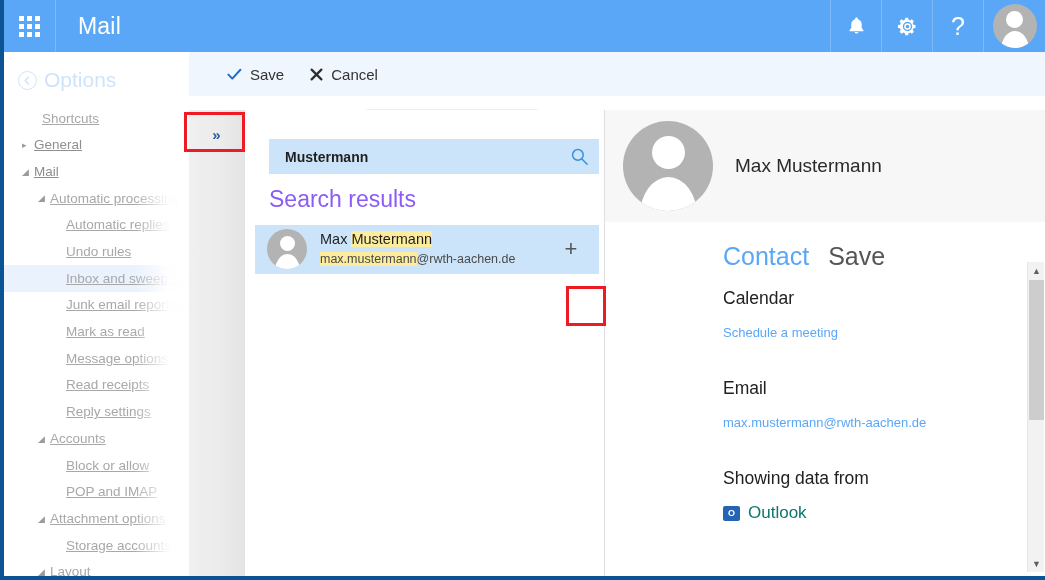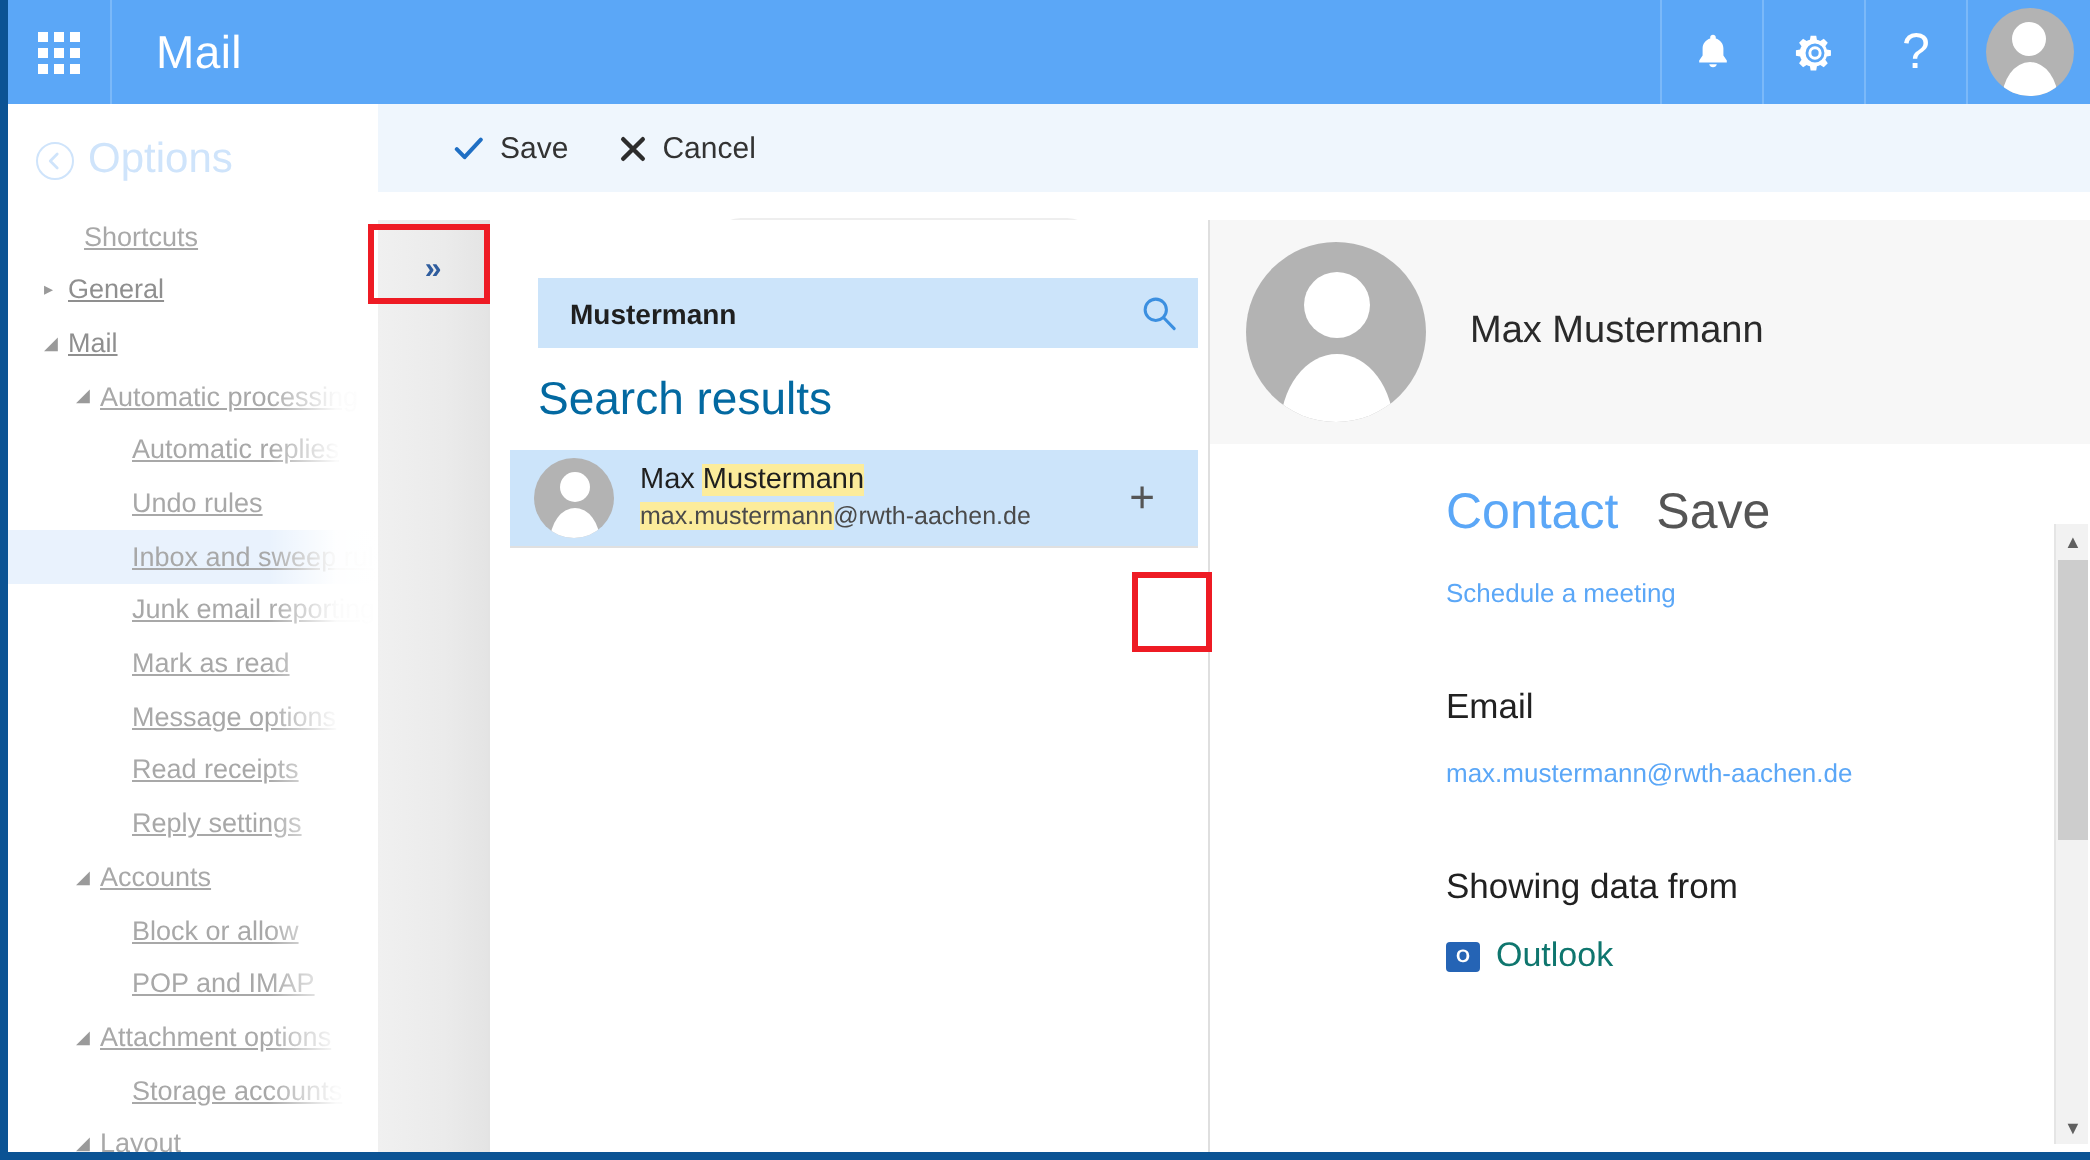--- a/index.html
+++ b/index.html
@@ -168,21 +168,21 @@
     font-family: "Liberation Sans", sans-serif;
     font-size: 14px; font-weight: bold; color: #1f1f1f;
     padding: 0 8px 0 16px;
   }
   .search-btn {
     width: 40px; height: 35px; display: flex; align-items: center; justify-content: center;
     cursor: pointer;
   }
   .results-title {
     position: absolute; top: 76px; left: 24px;
-    font-size: 23px; font-weight: 400; color: #0369a1;
+    font-size: 23px; font-weight: 400; color: #8b5cf6;
   }
   .result-row {
     position: absolute; top: 115px; left: 10px; width: 344px; height: 48px;
     background: #cce4fa; display: flex; align-items: center; cursor: pointer;
   }
   .result-row .av { margin-left: 12px; }
   .rtext { margin-left: 13px; flex: 1; }
   .rname { font-size: 14.5px; color: #1f1f1f; line-height: 1.22; }
   .rmail { font-size: 12.5px; color: #4a4a4a; line-height: 1.25; }
   .hl { background: #fcec9b; }
@@ -405,20 +405,21 @@
         <span class="cname">Max Mustermann</span>
       </div>
 
       <div class="tabs">
         <span class="tab active">Contact</span>
         <span class="tab">Save</span>
       </div>
 
       <div class="cbody">
         <div class="sec">
+          <div class="sec-h">Calendar</div>
           <a class="sec-link">Schedule a meeting</a>
         </div>
         <div class="sec">
           <div class="sec-h">Email</div>
           <a class="sec-link">max.mustermann@rwth-aachen.de</a>
         </div>
         <div class="sec">
           <div class="sec-h">Showing data from</div>
           <div class="src-row">
             <span class="ol-icon">O</span>

